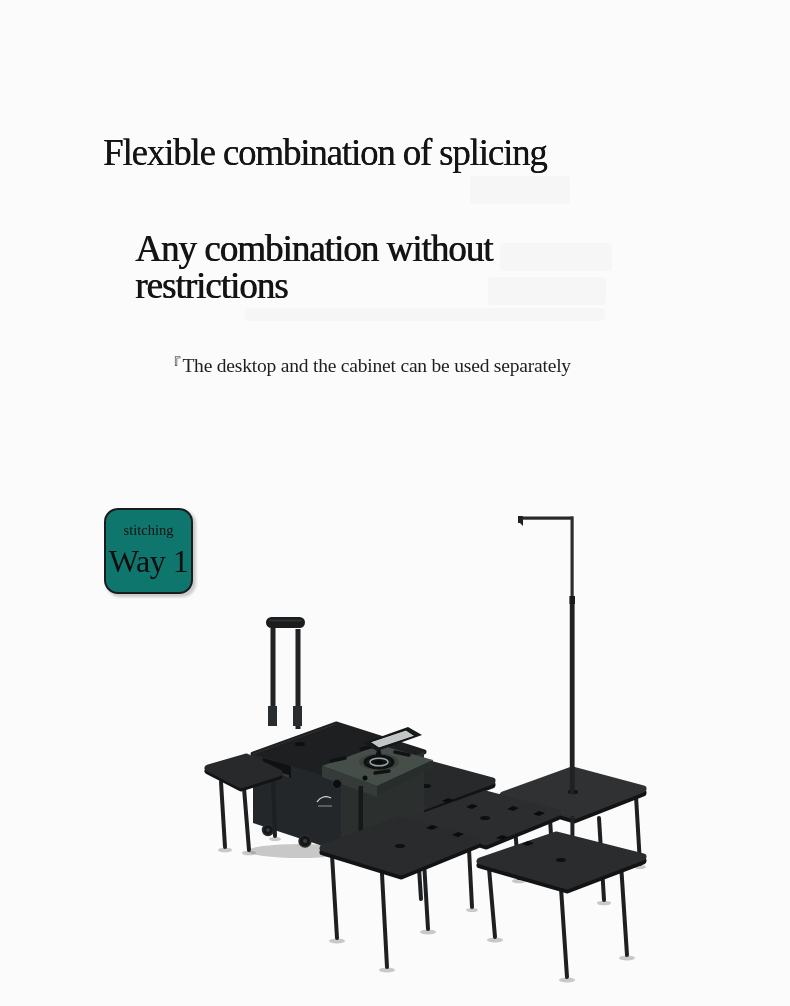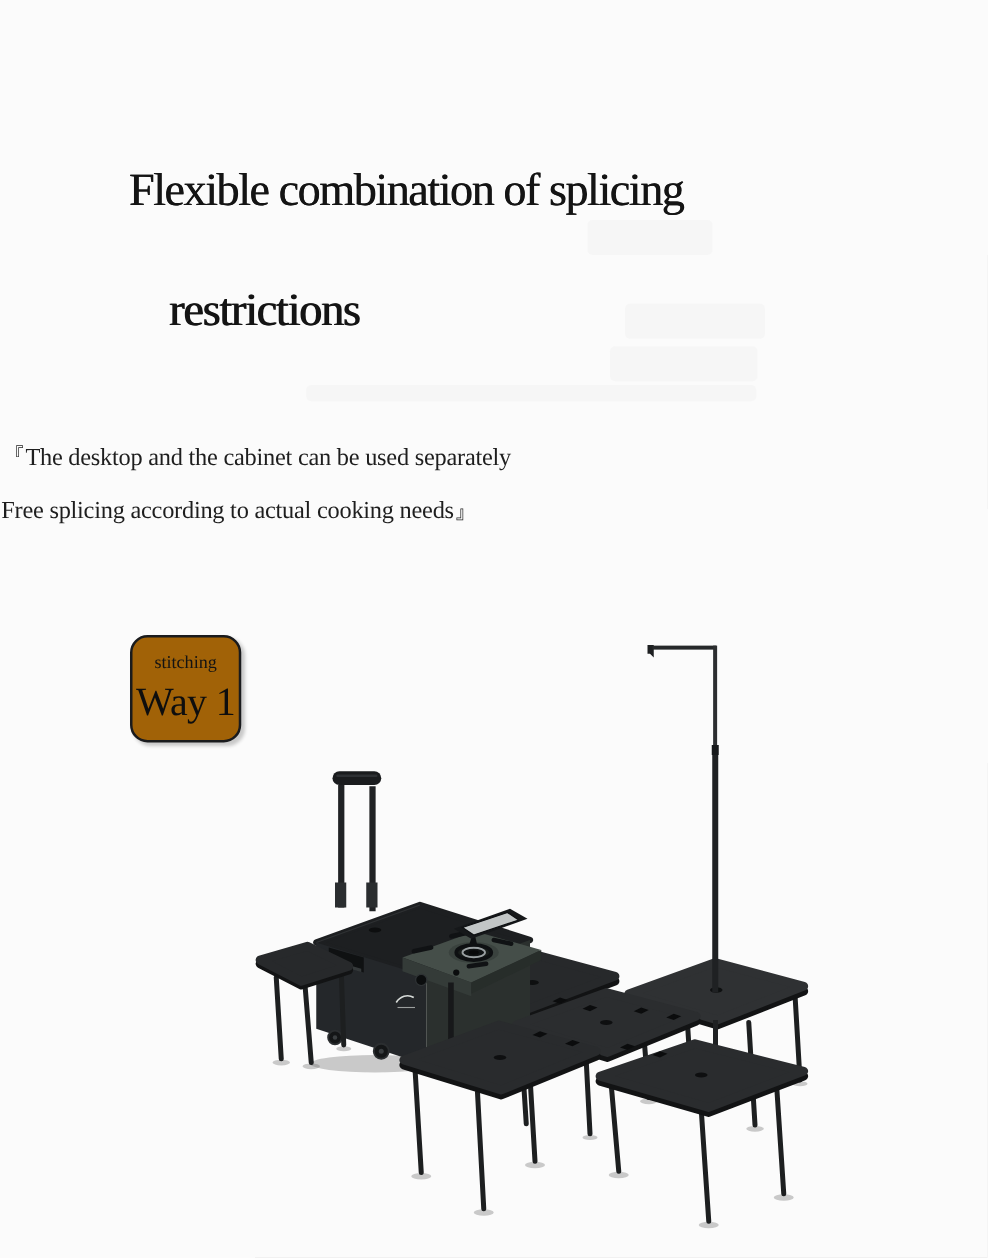--- a/index.html
+++ b/index.html
@@ -11,26 +11,26 @@
   .g2{left:500px;top:243px;width:112px;height:28px;}
   .g3{left:488px;top:277px;width:118px;height:28px;}
   .g4{left:245px;top:308px;width:360px;height:13px;}
   .h1{position:absolute;left:103px;top:134px;color:var(--text-primary,#141414);
       font-size:37px;line-height:38px;font-weight:400;letter-spacing:-1.2px;
       text-shadow:.35px 0 0 currentColor;}
   .h2{position:absolute;left:135px;top:230px;color:var(--text-primary,#141414);
       font-size:37px;line-height:37px;font-weight:400;letter-spacing:-1px;
       text-shadow:.8px 0 0 currentColor;}
   .h1 .line,.h2 .line{display:block;white-space:nowrap;}
-  .quote{position:absolute;left:1px;width:710px;
+  .quote{position:absolute;left:12px;width:710px;text-align:center;
          color:var(--text-quote,#1e1e1e);font-size:19.5px;letter-spacing:-.2px;white-space:nowrap;}
   .q1{top:352px;}
   .q2{top:394px;}
   .badge{position:absolute;left:104px;top:508px;width:89px;height:86px;box-sizing:border-box;
-         border:2.5px solid var(--badge-border,#1a1b1d);border-radius:14px;background:#a16207;
+         border:2.5px solid var(--badge-border,#1a1b1d);border-radius:14px;background:#0f766e;
          box-shadow:2.5px 2.5px 3px rgba(0,0,0,.20);
          display:flex;flex-direction:column;align-items:center;padding-top:12px;gap:4px;}
   .badge-top{font-size:14.5px;color:#131313;}
   .badge-main{font-size:32px;color:#0e0e0e;letter-spacing:-.5px;}
   .illu{position:absolute;left:185px;top:500px;}
 
   
   .leg{stroke:var(--legs,#1d1f20);stroke-width:4;stroke-linecap:round;fill:none;}
   .hole{fill:#0c0d0e;opacity:.92;}
   .clip{fill:#0b0c0d;}
@@ -51,25 +51,25 @@
 
   <div class="ghost g1"></div>
   <div class="ghost g2"></div>
   <div class="ghost g3"></div>
   <div class="ghost g4"></div>
 
   <div class="h1">
     <span class="line">Flexible combination of splicing</span>
   </div>
   <div class="h2">
+    <span class="line">Any combination without</span>
     <span class="line">restrictions</span>
   </div>
 
   <div class="quote q1">『The desktop and the cabinet can be used separately</div>
-  <div class="quote q2">Free splicing according to actual cooking needs』</div>
 
   <div class="badge">
     <div class="badge-top">stitching</div>
     <div class="badge-main">Way 1</div>
   </div>
 
   <svg class="illu" width="480" height="500" viewBox="0 0 480 500" role="img" aria-label="Portable camping kitchen cabinet with trolley handle, gas stove, hanging lamp pole, side board and five spliced square table boards">
     <defs>
       <filter id="soft" x="-60%" y="-60%" width="220%" height="220%">
         <feGaussianBlur stddev="1.6"></feGaussianBlur>

